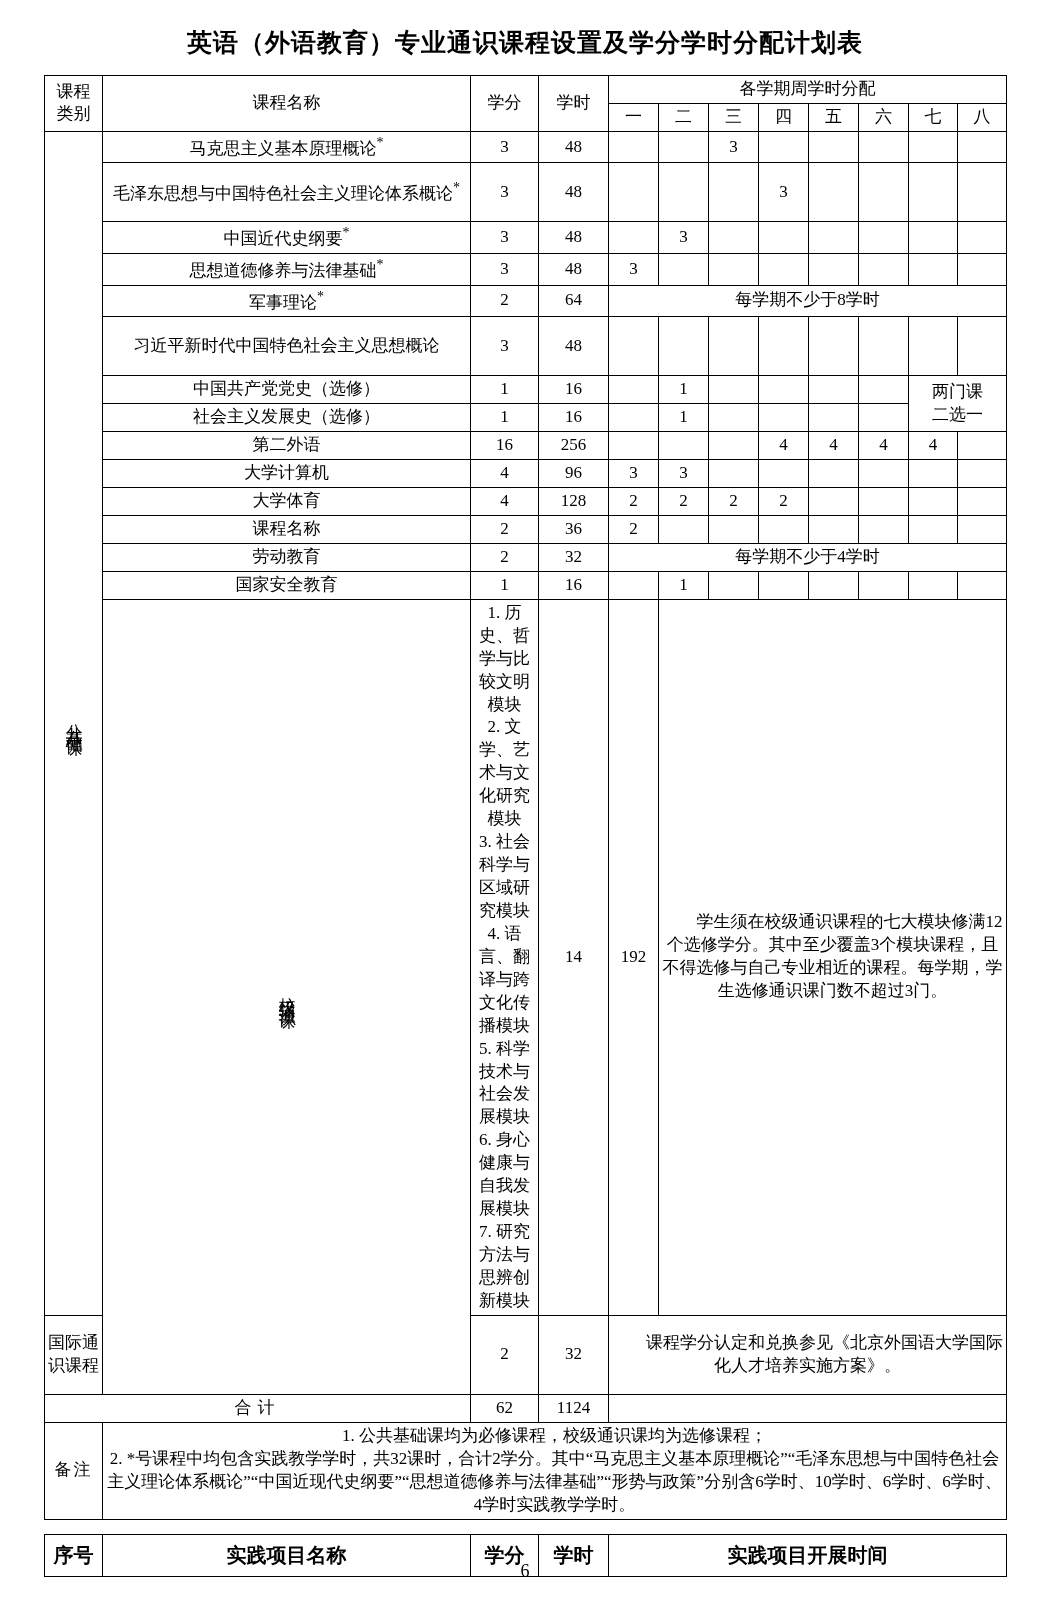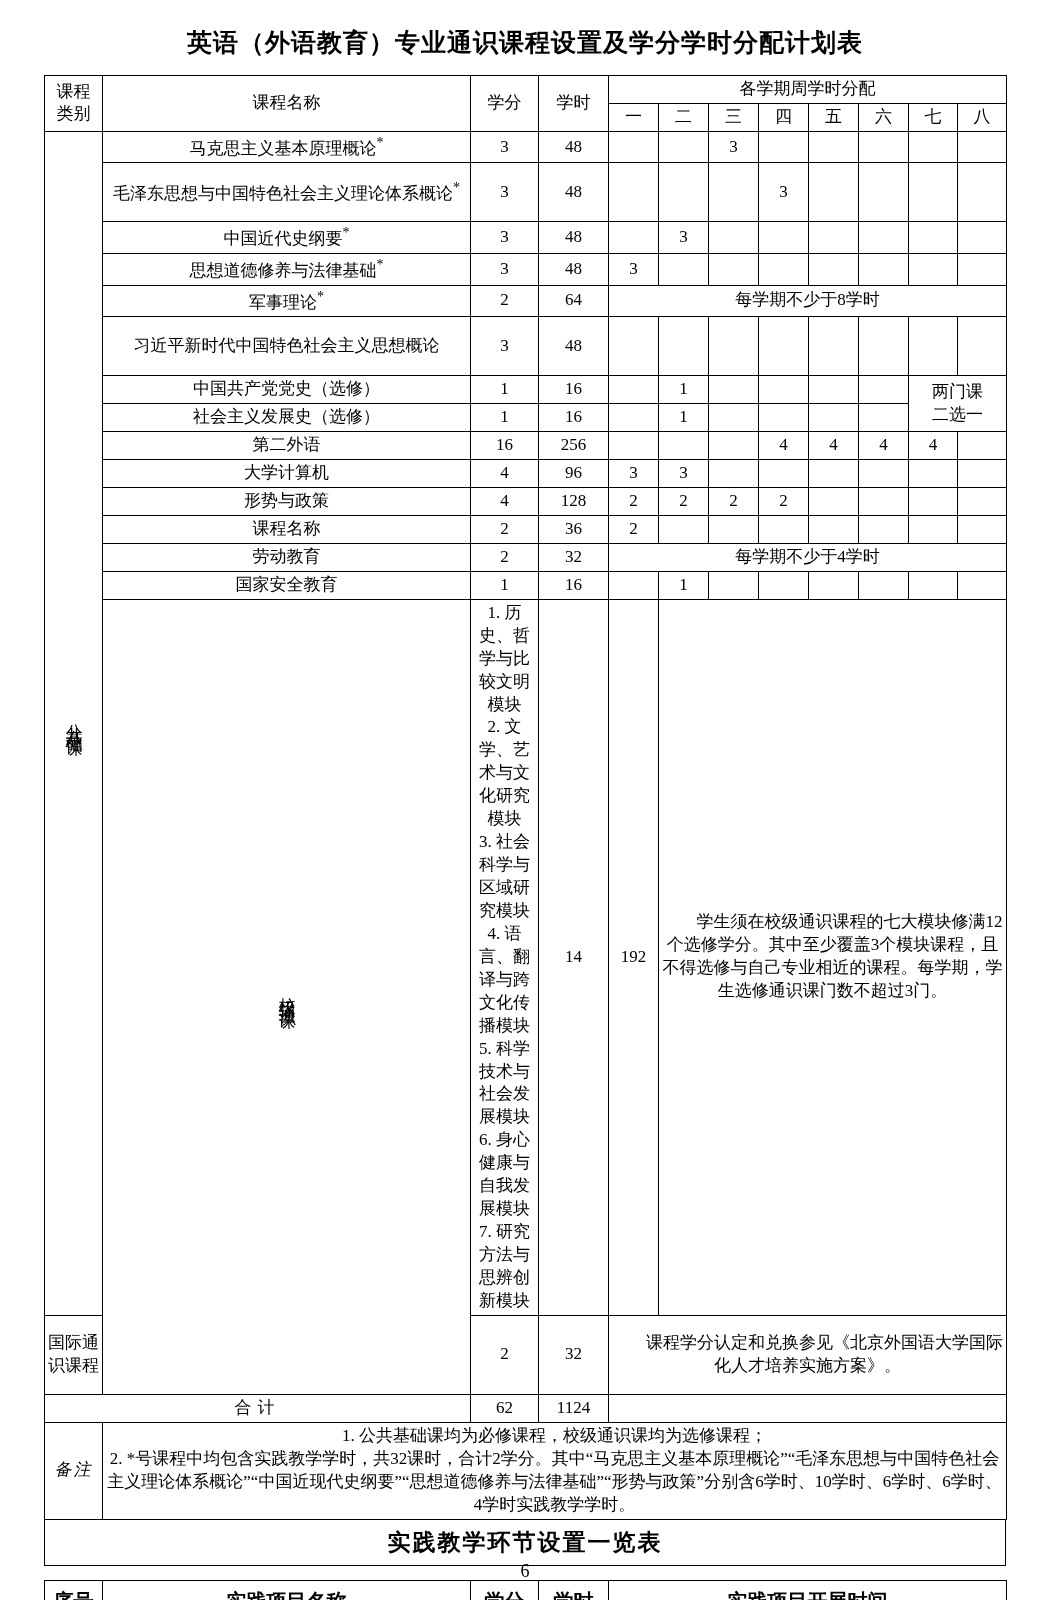--- a/index.html
+++ b/index.html
@@ -84,21 +84,20 @@
     letter-spacing: 6px;
   }
   .total-val {
     font-size: 19px;
     font-weight: bold;
   }
   .remark-label {
     font-size: 20px;
     font-weight: bold;
     letter-spacing: 2px;
-    font-style: italic;
   }
   .remark-body {
     text-align: left;
     padding: 8px 10px;
     font-size: 19px;
     line-height: 1.5;
     margin-left: 42px;
   }
   sup.star {
     font-size: 14px;
@@ -315,21 +314,21 @@
         <td>3</td>
         <td></td>
         <td></td>
         <td></td>
         <td></td>
         <td></td>
         <td></td>
       </tr>
 
       <tr>
-        <td class="name">形势与政策</td>
+        <td class="name">大学体育</td>
         <td>4</td>
         <td>128</td>
         <td>2</td>
         <td>2</td>
         <td>2</td>
         <td>2</td>
         <td></td>
         <td></td>
         <td></td>
         <td></td>
@@ -405,21 +404,20 @@
       <tr>
         <td class="remark-label">备注</td>
         <td colspan="11" class="remark-body">
           <div>1. 公共基础课均为必修课程，校级通识课均为选修课程；</div>
           <div>2. *号课程中均包含实践教学学时，共32课时，合计2学分。其中“马克思主义基本原理概论”“毛泽东思想与中国特色社会主义理论体系概论”“中国近现代史纲要”“思想道德修养与法律基础”“形势与政策”分别含6学时、10学时、6学时、6学时、4学时实践教学学时。</div>
         </td>
       </tr>
     </tbody>
   </table>
 
-  <div class="section2-title">实践教学环节设置一览表</div>
 
   <table class="second">
     <colgroup>
       <col style="width:58px">
       <col style="width:368px">
       <col style="width:68px">
       <col style="width:70px">
       <col style="width:398px">
     </colgroup>
     <tbody>

